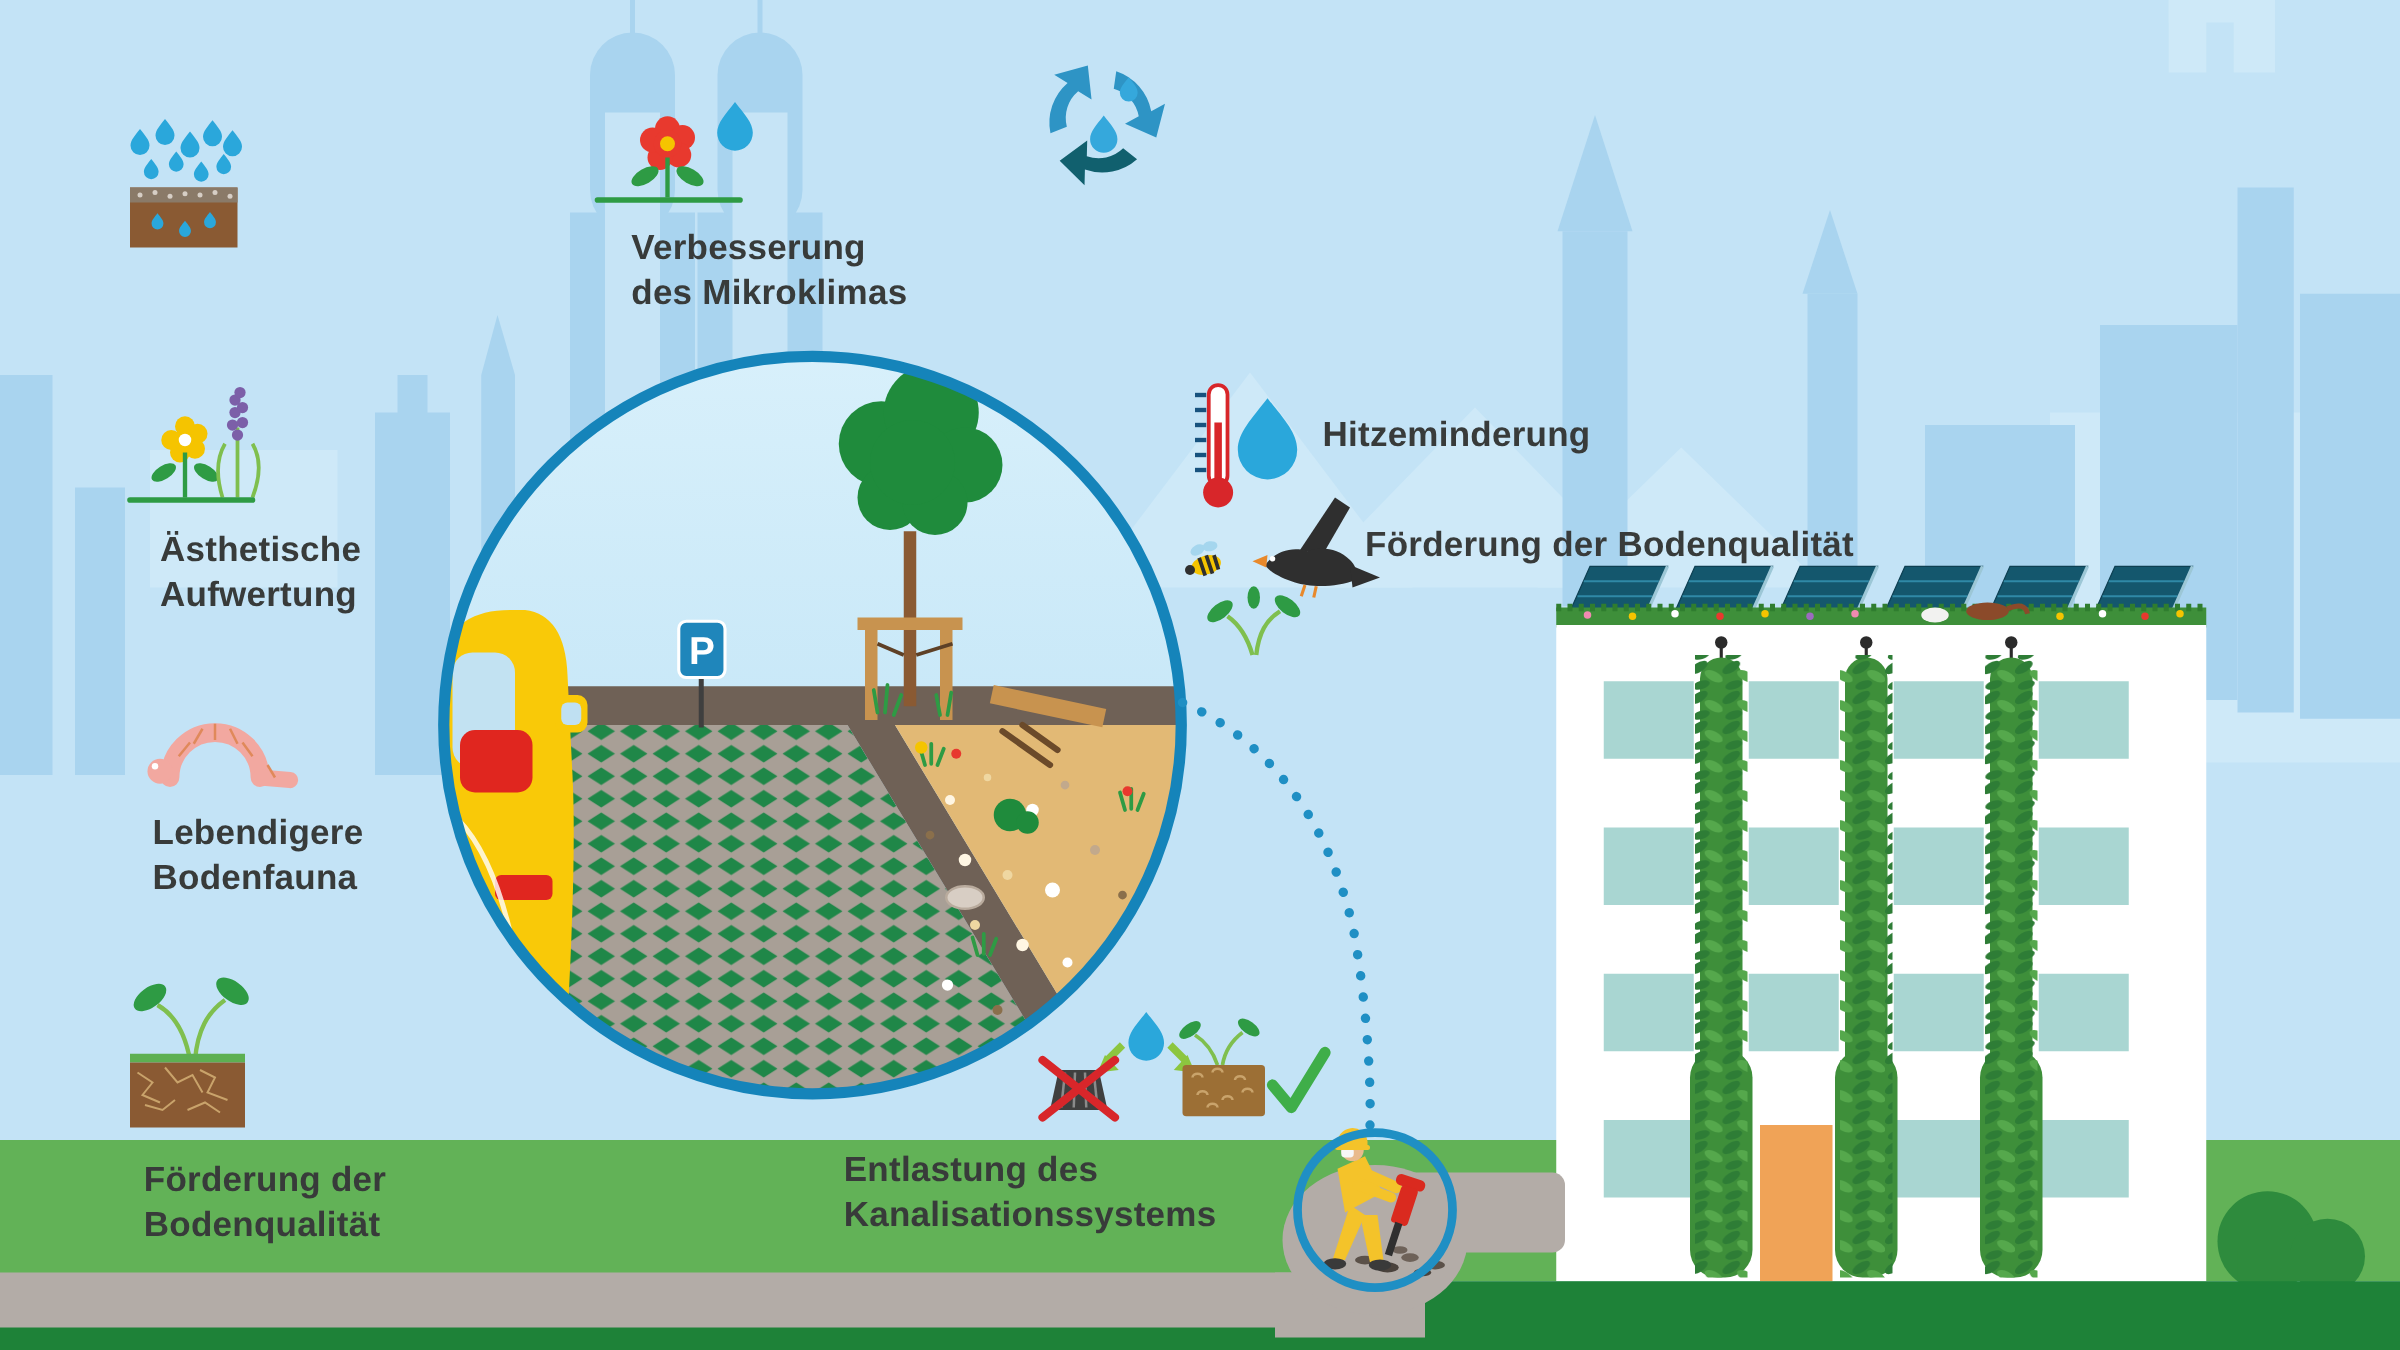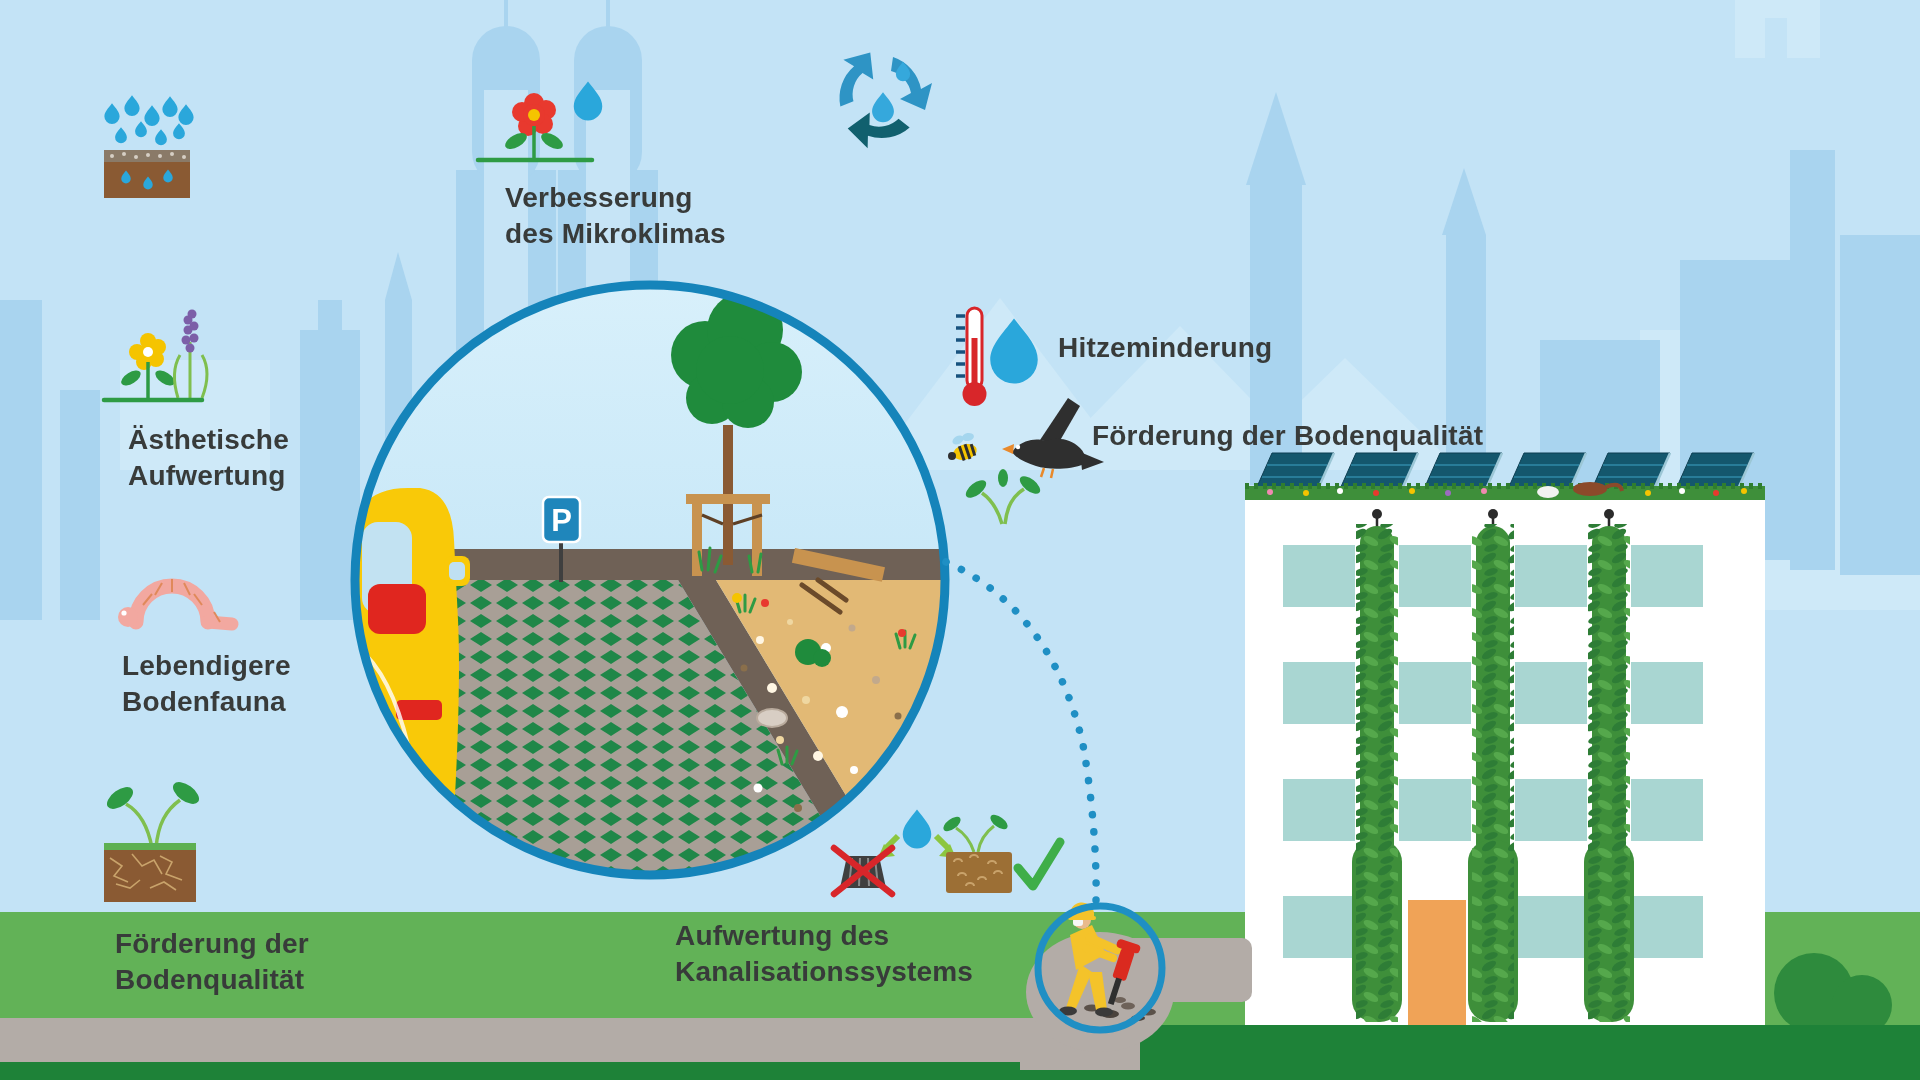--- a/index.html
+++ b/index.html
@@ -498,16 +498,16 @@
 <div class="benefit" style="left:128px; top:422px;">Ästhetische
 Aufwertung</div>
 <div class="benefit" style="left:122px; top:648px;">Lebendigere
 Bodenfauna</div>
 <div class="benefit" style="left:103px; top:926px;margin-left:12px;">Förderung der
 Bodenqualität</div>
 <div class="benefit" style="left:505px; top:180px;">Verbesserung
 des Mikroklimas</div>
 <div class="benefit" style="left:1058px; top:330px;text-align:center;">Hitzeminderung</div>
 <div class="benefit" style="left:1092px; top:418px;">Förderung der Bodenqualität</div>
-<div class="benefit" style="left:675px; top:918px;">Aufwertung des
+<div class="benefit" style="left:675px; top:918px;">Entlastung des
 Kanalisationssystems</div>
 
 </div>
 
 </body></html>

